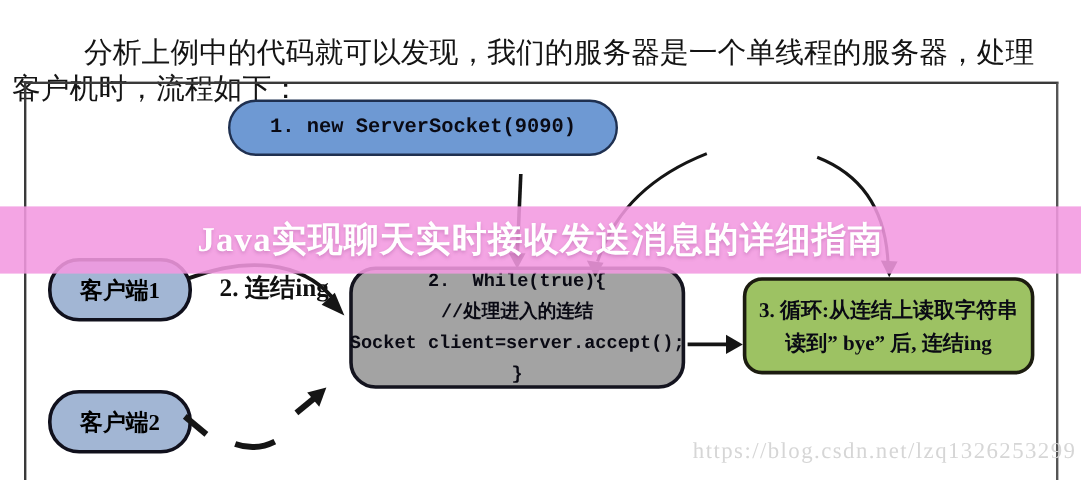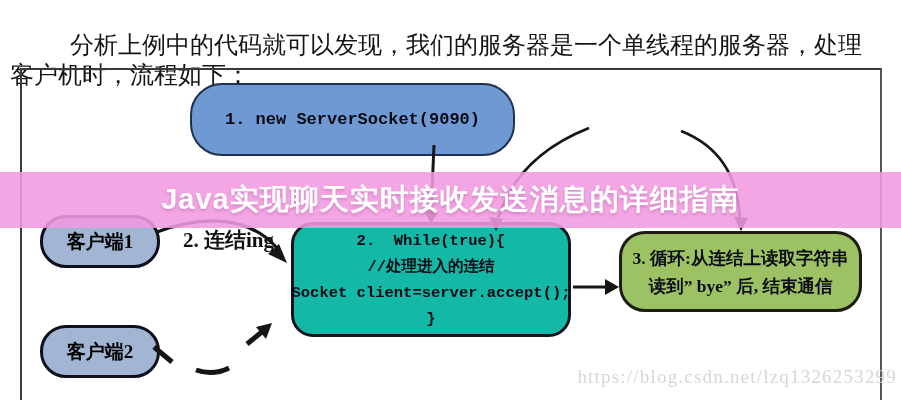--- a/index.html
+++ b/index.html
@@ -12,49 +12,49 @@
          font-size:24px;line-height:30px;color:#141414;text-indent:2.5em;}
 
   
   .frame{position:absolute;left:20px;top:68px;width:858px;height:332px;
          border-left:2px solid #3a3a3a;border-top:2px solid #3a3a3a;border-right:2px solid #555;}
 
   
   .box{position:absolute;box-sizing:border-box;display:flex;flex-direction:column;
        align-items:center;justify-content:center;text-align:center;z-index:2;
        font-weight:bold;color:#0a0a14;}
-  .server-box{left:190px;top:83px;width:325px;height:73px;background:#6e99d3;
+  .server-box{left:190px;top:83px;width:325px;height:47px;background:#6e99d3;
        border:2px solid #1f3050;border-radius:32px;
        font-family:"Liberation Mono","DejaVu Sans Mono",monospace;font-size:17px;}
-  .while-box{left:291px;top:222px;width:280px;height:115px;background:#14b8a6;
+  .while-box{left:291px;top:222px;width:280px;height:102px;background:#a3a3a3;
        border:3px solid #14141f;border-radius:22px;
        font-family:"Liberation Mono","DejaVu Sans Mono",monospace;font-size:15.5px;line-height:26px;}
   .while-box .code{white-space:pre;}
   .loop-box{left:619px;top:231px;width:243px;height:81px;background:#9dc263;
-       border:3px solid #1c1c10;border-radius:26px;font-size:17.5px;line-height:28px;}
+       border:3px solid #1c1c10;border-radius:16px;font-size:17.5px;line-height:28px;}
   .client-box{left:40px;width:120px;height:53px;background:#a2b6d4;
        border:3px solid #10101c;border-radius:26px;font-size:19px;color:#000000;}
   .client1{top:215px;} .client2{top:325px;}
 
   
   .flabel{position:absolute;z-index:2;font-weight:bold;color:#101010;font-size:21px;line-height:26px;}
   .label-connect{left:183px;top:227px;}
   .label-return{left:563px;top:108px;}
   .label-wait{left:172px;top:341px;}
 
   
   .arrows{position:absolute;left:0;top:0;width:901px;height:400px;z-index:3;pointer-events:none;}
   .arrows path,.arrows line{stroke:#151515;fill:none;}
   .arrows polygon{fill:#151515;stroke:none;}
 
   
   .banner{position:absolute;left:0;top:172px;width:901px;height:56px;
           background:rgba(242,152,224,0.88);z-index:10;
           display:flex;align-items:center;justify-content:center;}
-  .banner-title{font-family:Liberation Sans, sans-serif;
+  .banner-title{font-family:Liberation Serif, serif;
           font-weight:900;font-size:29px;color:#ffffff;letter-spacing:1px;
           text-shadow:0 2px 3px rgba(120,40,110,0.25);white-space:nowrap;}
 
   
   .watermark{position:absolute;right:4px;top:366px;z-index:4;
           font-size:19px;color:#d6d6d6;letter-spacing:1.2px;white-space:nowrap;}
 </style>
 </head>
 <body>
 
@@ -70,21 +70,21 @@
 
   <div class="box while-box">
     <span class="code">2.  While(true){</span>
     <span class="code">//处理进入的连结</span>
     <span class="code">Socket client=server.accept();</span>
     <span class="code">}</span>
   </div>
 
   <div class="box loop-box">
     <span>3. 循环:从连结上读取字符串</span>
-    <span>读到” bye” 后, 结束通信</span>
+    <span>读到” bye” 后, 连结ing</span>
   </div>
 
   <div class="box client-box client1">
     <span>客户端1</span>
   </div>
 
   <div class="box client-box client2">
     <span>客户端2</span>
   </div>
 

